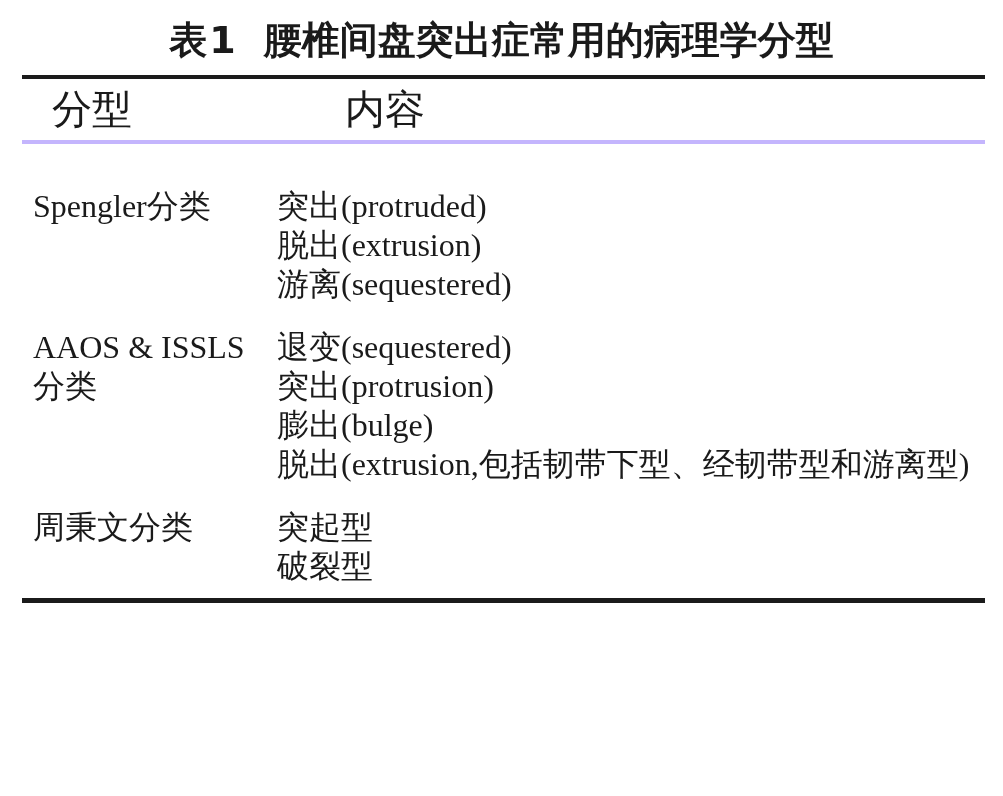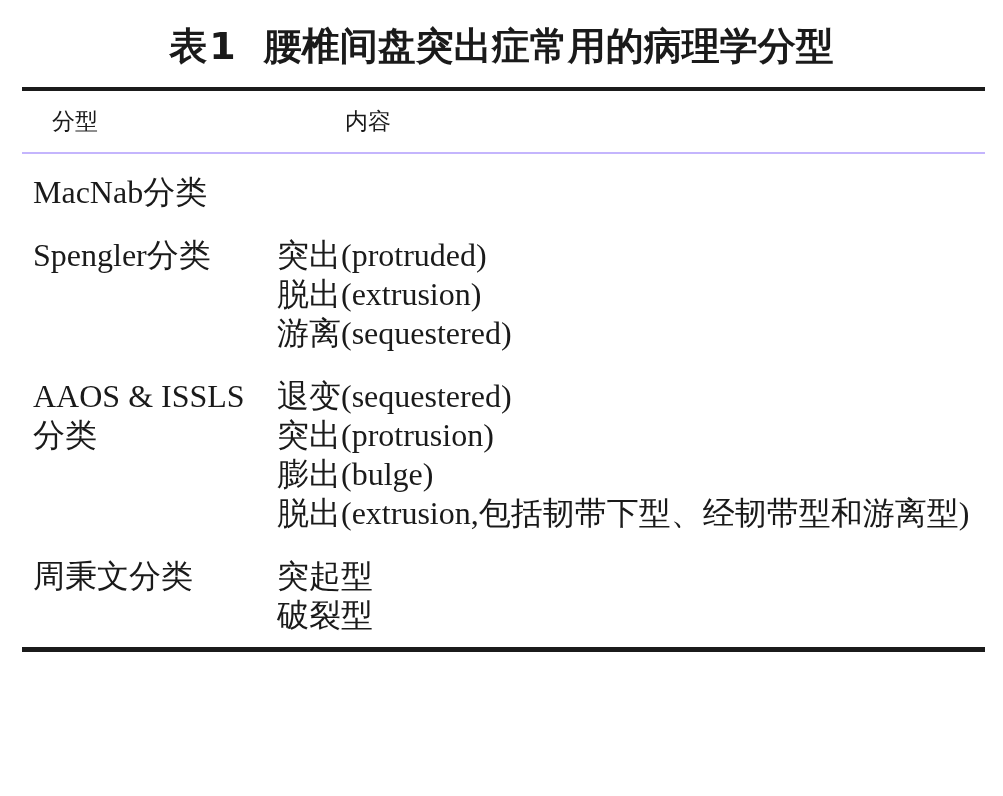--- a/index.html
+++ b/index.html
@@ -10,41 +10,41 @@
     background: #ffffff;
     color: #1a1a1a;
     font-family: "Liberation Serif", "DejaVu Serif", serif;
     overflow: hidden;
   }
   .caption {
     padding-top: 20px;
     text-align: center;
     font-size: 38px;
     font-weight: bold;
-    line-height: 52px;
+    line-height: 40px;
     white-space: nowrap;
   }
   .caption .num {
     font-family: "DejaVu Sans", "Liberation Sans", sans-serif;
     font-weight: 700;
     letter-spacing: 2px;
     margin-right: 26px;
   }
   .table {
     margin: 15px 18px 0 22px;
     border-top: 4px solid #1b1b1b;
     border-bottom: 5px solid #1b1b1b;
   }
   .thead {
     display: grid;
     grid-template-columns: 255px 1fr;
     align-items: center;
     height: 61px;
-    border-bottom: 2px solid #c4b5fd;
-    font-size: 23px;
+    border-bottom: 4px solid #c4b5fd;
+    font-size: 40px;
   }
   .th1 { padding-left: 30px; }
   .th2 { padding-left: 68px; }
   .tbody {
     padding: 19px 0 12px 11px;
     font-size: 32px;
   }
   .row {
     display: grid;
     grid-template-columns: 244px 1fr;
@@ -66,21 +66,20 @@
   <div class="table">
 
     <div class="thead">
       <div class="th1">分型</div>
       <div class="th2">内容</div>
     </div>
 
     <div class="tbody">
 
       <div class="row">
-        <div class="cell-type">MacNab分类</div>
       </div>
 
       <div class="row">
         <div class="cell-type">Spengler分类</div>
         <div class="cell-items">
           <div class="item">突出(protruded)</div>
           <div class="item">脱出(extrusion)</div>
           <div class="item">游离(sequestered)</div>
         </div>
       </div>

